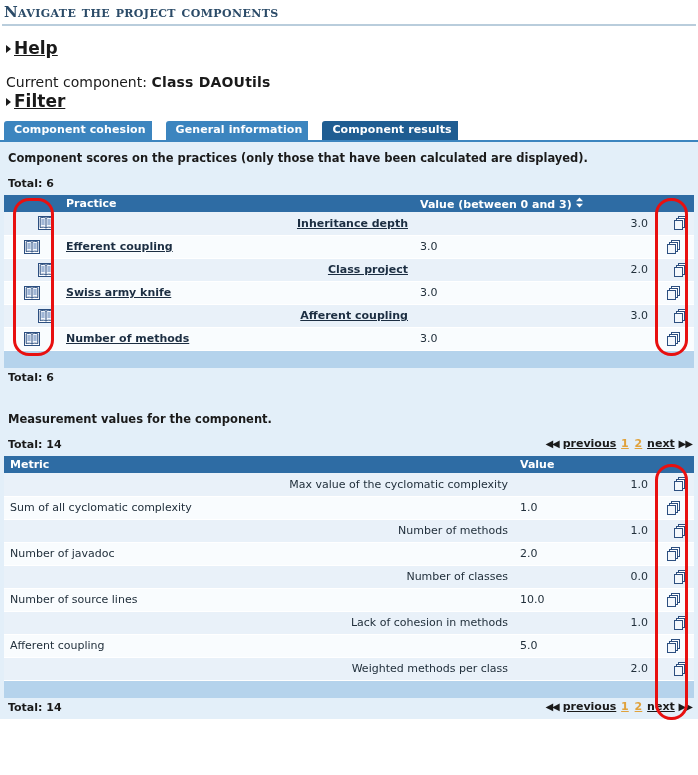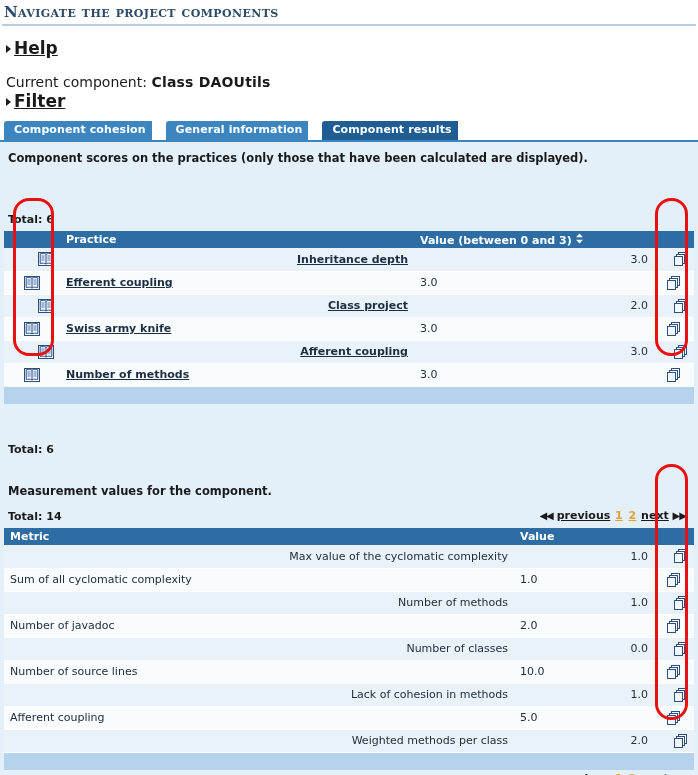--- a/index.html
+++ b/index.html
@@ -101,31 +101,30 @@
   .panel-note {
     padding: 9px 8px 9px 8px;
     font-size: 11.5px;
     color: #1a1a1a;
     font-weight: bold;
   }
   .total-line {
     font-weight: bold;
     font-size: 11px;
     padding: 3px 8px 5px 8px;
-    margin-top: 36px;
   }
   .total-bar {
     position: relative;
     padding: 3px 8px 5px 8px;
     font-weight: bold;
     font-size: 11px;
   }
   .pager {
     position: absolute;
-    right: 12px; top: 2px;
+    right: 6px; top: 2px;
     font-size: 11px;
     font-weight: bold;
     color: #1a1a1a;
     white-space: nowrap;
   }
   .pager .arrows { letter-spacing: -1px; font-size: 10px; }
   .pager a { color: #1a1a1a; text-decoration: underline; cursor: pointer; }
   .pager .pg { color: #e0a23c; text-decoration: underline; margin: 0 1px; cursor: pointer; }
   .pager .pg.cur { color: #e0a23c; }
 

